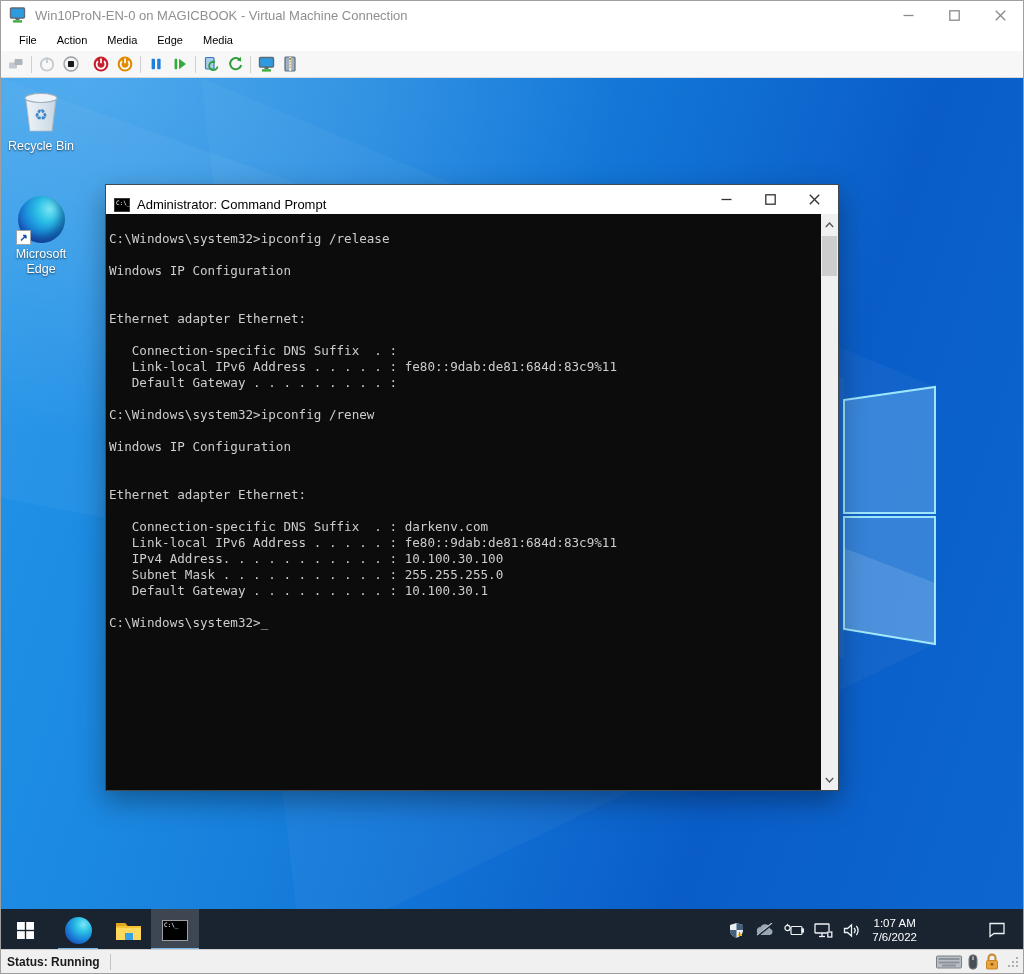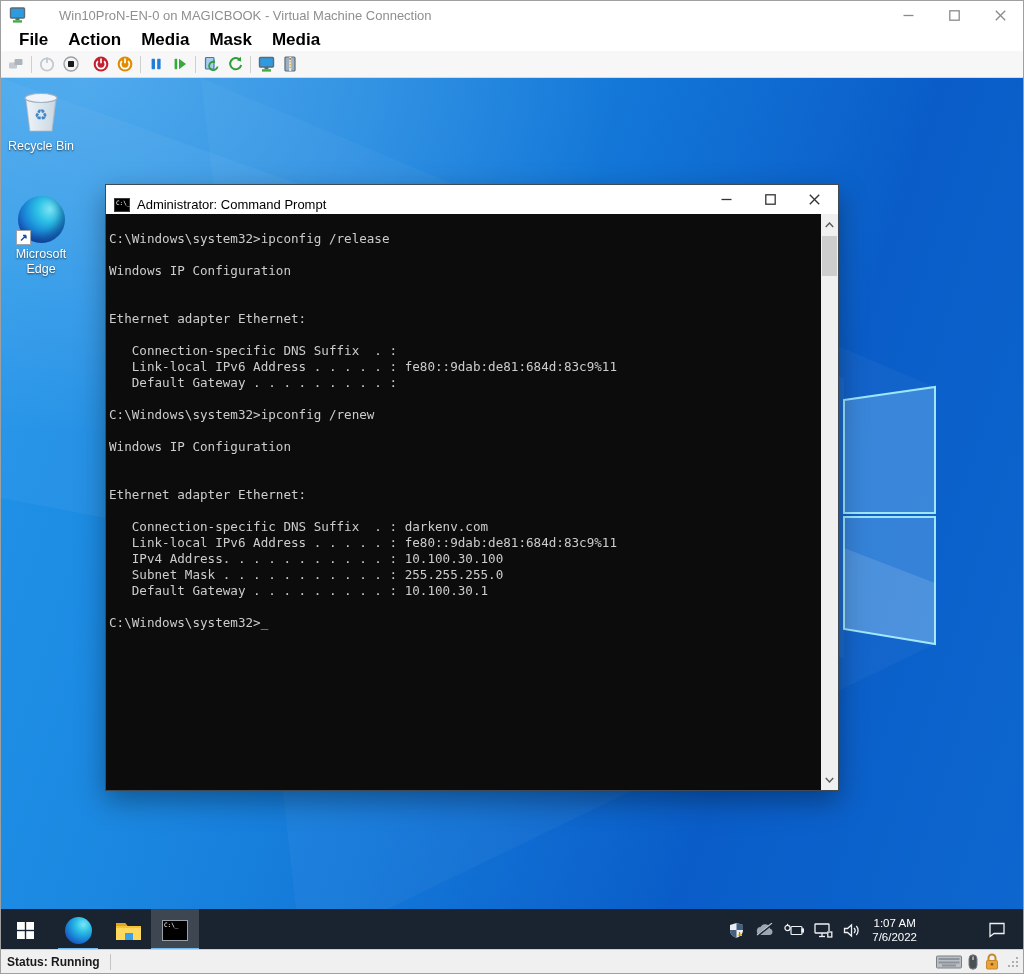--- a/index.html
+++ b/index.html
@@ -1,28 +1,28 @@
 <!DOCTYPE html>
 <html><head>
 <meta charset="utf-8">
 <style>
   * { margin:0; padding:0; box-sizing:border-box; }
   html,body { width:1024px; height:974px; font-family:"Liberation Sans", sans-serif; background:#e0e0e0; }
   .vm-window { position:relative; width:1024px; height:974px; background:#fff; border:1px solid #9f9f9f; overflow:hidden; }
 
   
-  .vm-titlebar { position:absolute; top:0; left:0; right:0; height:28px; background:#ffffff; display:flex; align-items:center; padding-left:8px;gap:24px; }
+  .vm-titlebar { position:absolute; top:0; left:0; right:0; height:28px; background:#ffffff; display:flex; align-items:center; padding-left:8px; }
   .vm-titlebar .vm-icon { width:18px; height:18px; margin-right:8px; }
   .vm-title-text { font-size:13px; color:#8f8f8f; white-space:nowrap; }
   .vm-controls { position:absolute; right:0; top:0; height:28px; display:flex; }
   .win-ctrl { width:46px; height:28px; display:flex; align-items:center; justify-content:center; }
   .win-ctrl svg { stroke:#8a8a8a; }
 
   .vm-menubar { position:absolute; top:28px; left:0; right:0; height:22px; background:#ffffff; display:flex; align-items:center; padding-left:8px; }
-  .menu-item { font-size:17px; color:#000; padding:2px 10px;font-weight:bold; }
+  .menu-item { font-size:11px; color:#000; padding:2px 10px; }
 
   .vm-toolbar { position:absolute; top:50px; left:0; right:0; height:27px; background:#f7f7f7; border-bottom:1px solid #d9d9d9; display:flex; align-items:center; padding-left:3px; }
   .tb-btn { width:24px; height:23px; display:flex; align-items:center; justify-content:center; }
   .tb-sep { width:1px; height:17px; background:#d0d0d0; margin:0 3px; }
 
   
   .vm-screen { position:absolute; top:77px; left:0; width:1024px; height:873px; overflow:hidden;
     background:
       radial-gradient(ellipse 900px 600px at 8% 0%, rgba(255,255,255,0.22), rgba(255,255,255,0) 60%),
       linear-gradient(108deg, #2196ea 0%, #1b87e0 28%, #1377d8 48%, #0a5dc8 72%, #0d67cf 100%);
@@ -104,21 +104,21 @@
             <line x1="10.2" y1="0.8" x2="0.8" y2="10.2"></line>
           </svg>
         </div>
     </div>
   </div>
 
   <div class="vm-menubar">
     <span class="menu-item">File</span>
     <span class="menu-item">Action</span>
     <span class="menu-item">Media</span>
-    <span class="menu-item">Mask</span>
+    <span class="menu-item">Edge</span>
     <span class="menu-item">Media</span>
   </div>
 
   <div class="vm-toolbar">
     <div class="tb-btn">
       <svg width="18" height="18" viewBox="0 0 18 18">
           <rect x="2" y="7.5" width="8" height="6" rx="1" fill="#c3c9cf"></rect>
           <rect x="7.5" y="4" width="8" height="6" rx="1" fill="#adb4bb"></rect>
         </svg>
     </div>

